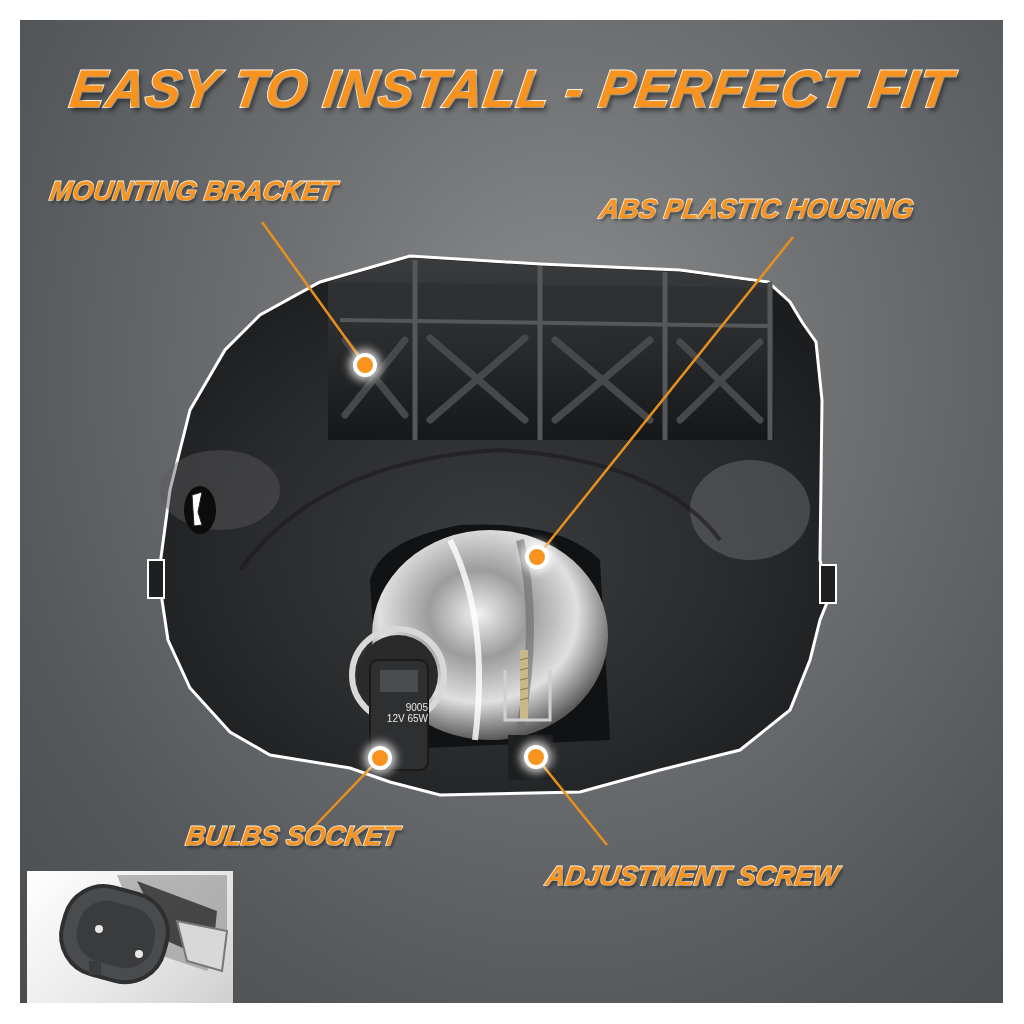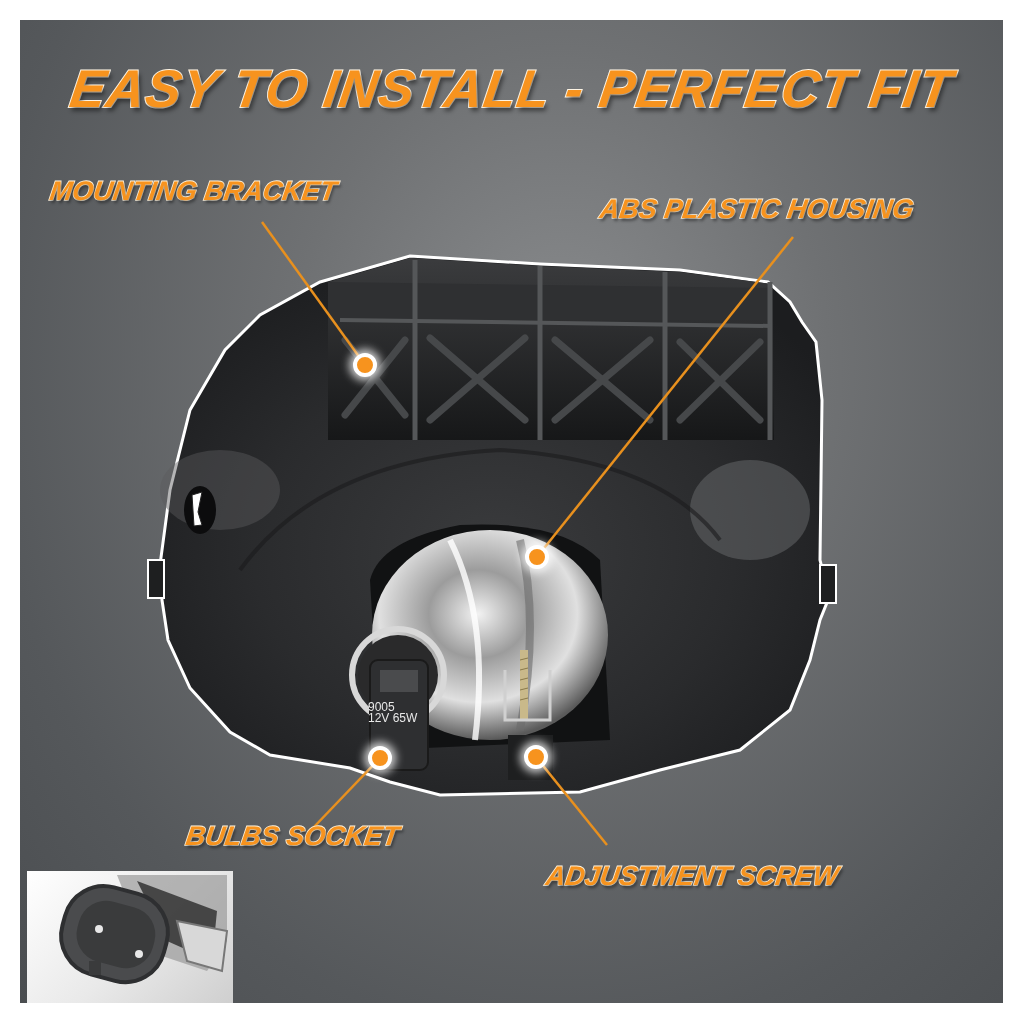--- a/index.html
+++ b/index.html
@@ -37,22 +37,22 @@
       background: #f7931e; border: 4px solid #ffffff;
       box-shadow: 0 0 8px 4px rgba(255,255,255,0.75);
       transform: translate(-12px, -12px);
     }
     .inset {
       position: absolute; left: 7px; top: 851px; width: 206px; height: 132px;
       background: linear-gradient(135deg, #ffffff 0%, #e9e9e9 55%, #cfcfcf 100%);
       overflow: hidden;
     }
     .bulb-label {
-      position: absolute; font-size: 12px; color: #e8e8e8; line-height: 11px;
-      text-align: left; width: 60px; font-family: "Liberation Sans", sans-serif;
+      position: absolute; font-size: 10px; color: #e8e8e8; line-height: 11px;
+      text-align: right; width: 60px; font-family: "Liberation Sans", sans-serif;
     }
   </style>
 </head>
 <body>
 
 <div class="panel">
 
   <svg class="art" width="983" height="983" viewBox="0 0 983 983">
     <defs>
       <radialGradient id="housingGrad" cx="50%" cy="55%" r="60%">

